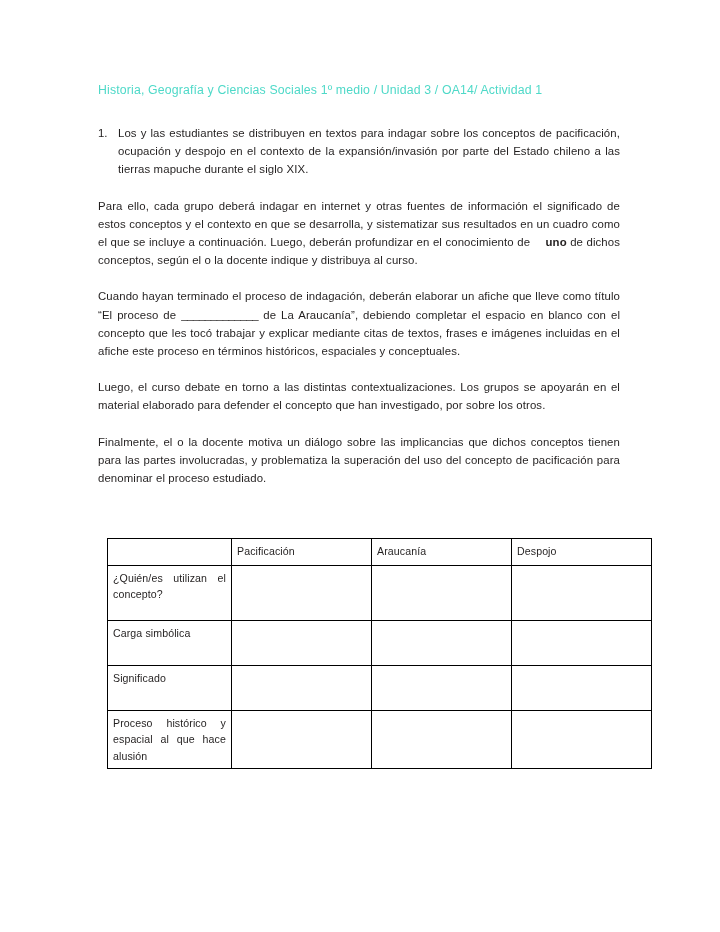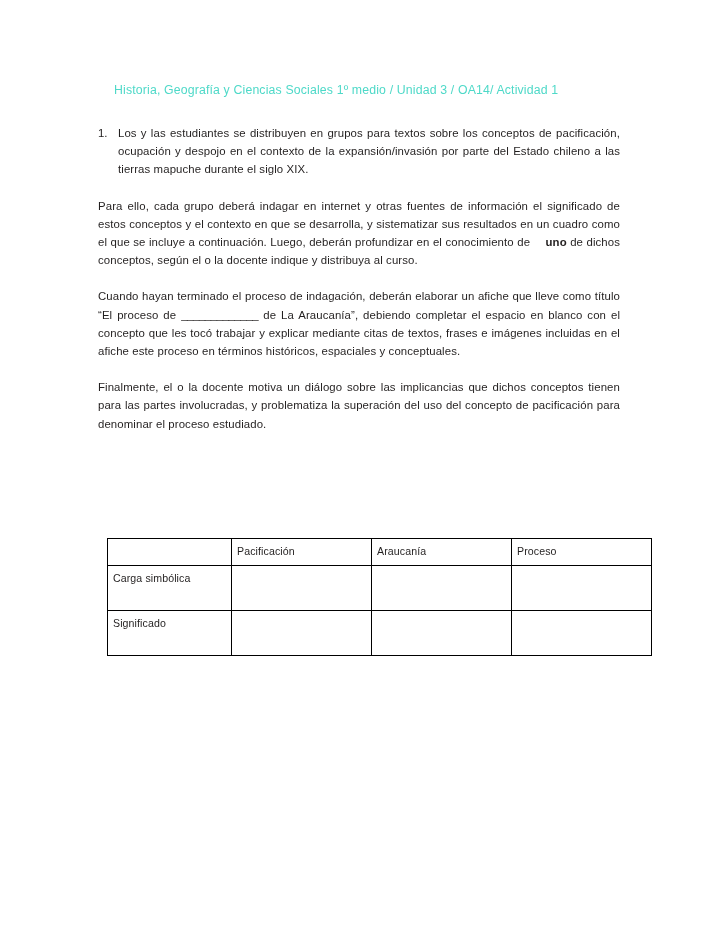--- a/index.html
+++ b/index.html
@@ -28,21 +28,21 @@
     top: 82px;
     width: 522px;
   }
 
   .doc-header {
     color: #4ed9c8;
     font-size: 12.3px;
     line-height: 16px;
     letter-spacing: 0.15px;
     white-space: nowrap;
-    margin: 0 0 26px 16px;
+    margin: 0 0 26px 0;
     font-weight: 400;
   }
 
   .numbered-item {
     position: relative;
     padding-left: 20px;
     margin: 0 0 18px 0;
   }
   .numbered-item .marker {
     position: absolute;
@@ -130,57 +130,70 @@
 <body>
 
 <div class="page">
 
   <div class="content">
 
     <div class="doc-header">Historia, Geografía y Ciencias Sociales 1º medio / Unidad 3 / OA14/ Actividad 1</div>
 
     <div class="numbered-item">
       <span class="marker">1.</span>
-      <span class="item-text">Los y las estudiantes se distribuyen en grupos para textos sobre los conceptos de pacificación, ocupación y despojo en el contexto de la expansión/invasión por parte del Estado chileno a las tierras mapuche durante el siglo XIX.</span>
+      <span class="item-text">Los y las estudiantes se distribuyen en textos para indagar sobre los conceptos de pacificación, ocupación y despojo en el contexto de la expansión/invasión por parte del Estado chileno a las tierras mapuche durante el siglo XIX.</span>
     </div>
 
     <p class="para"><span>Para ello, cada grupo deberá indagar en internet y otras fuentes de información el significado de estos conceptos y el contexto en que se desarrolla, y sistematizar sus resultados en un cuadro como el que se incluye a continuación. Luego, deberán profundizar en el conocimiento de </span><span class="u-bold">uno</span><span> de dichos conceptos, según el o la docente indique y distribuya al curso.</span></p>
 
     <p class="para"><span>Cuando hayan terminado el proceso de indagación, deberán elaborar un afiche que lleve como título “El proceso de </span><span class="blank-fill">_____________</span><span> de La Araucanía”, debiendo completar el espacio en blanco con el concepto que les tocó trabajar y explicar mediante citas de textos, frases e imágenes incluidas en el afiche este proceso en términos históricos, espaciales y conceptuales.</span></p>
 
+    <p class="para">Luego, el curso debate en torno a las distintas contextualizaciones. Los grupos se apoyarán en el material elaborado para defender el concepto que han investigado, por sobre los otros.</p>
 
     <p class="para">Finalmente, el o la docente motiva un diálogo sobre las implicancias que dichos conceptos tienen para las partes involucradas, y problematiza la superación del uso del concepto de pacificación para denominar el proceso estudiado.</p>
 
   </div>
 
   <div class="table-wrap">
     <table class="concept-table">
       <thead>
         <tr>
           <td class="col-label"></td>
           <td class="col-data">Pacificación</td>
           <td class="col-data">Araucanía</td>
-          <td class="col-data">Proceso</td>
+          <td class="col-data">Despojo</td>
         </tr>
       </thead>
       <tbody>
 
+        <tr class="row-tall">
+          <td class="col-label cell-just">¿Quién/es utilizan el concepto?</td>
+          <td class="col-data"></td>
+          <td class="col-data"></td>
+          <td class="col-data"></td>
+        </tr>
 
         <tr class="row-short">
           <td class="col-label cell-plain">Carga simbólica</td>
           <td class="col-data"></td>
           <td class="col-data"></td>
           <td class="col-data"></td>
         </tr>
 
         <tr class="row-short">
           <td class="col-label cell-plain">Significado</td>
           <td class="col-data"></td>
           <td class="col-data"></td>
           <td class="col-data"></td>
         </tr>
 
+        <tr class="row-tall">
+          <td class="col-label cell-just">Proceso histórico y espacial al que hace alusión</td>
+          <td class="col-data"></td>
+          <td class="col-data"></td>
+          <td class="col-data"></td>
+        </tr>
 
       </tbody>
     </table>
   </div>
 
 </div>
 
 </body></html>

